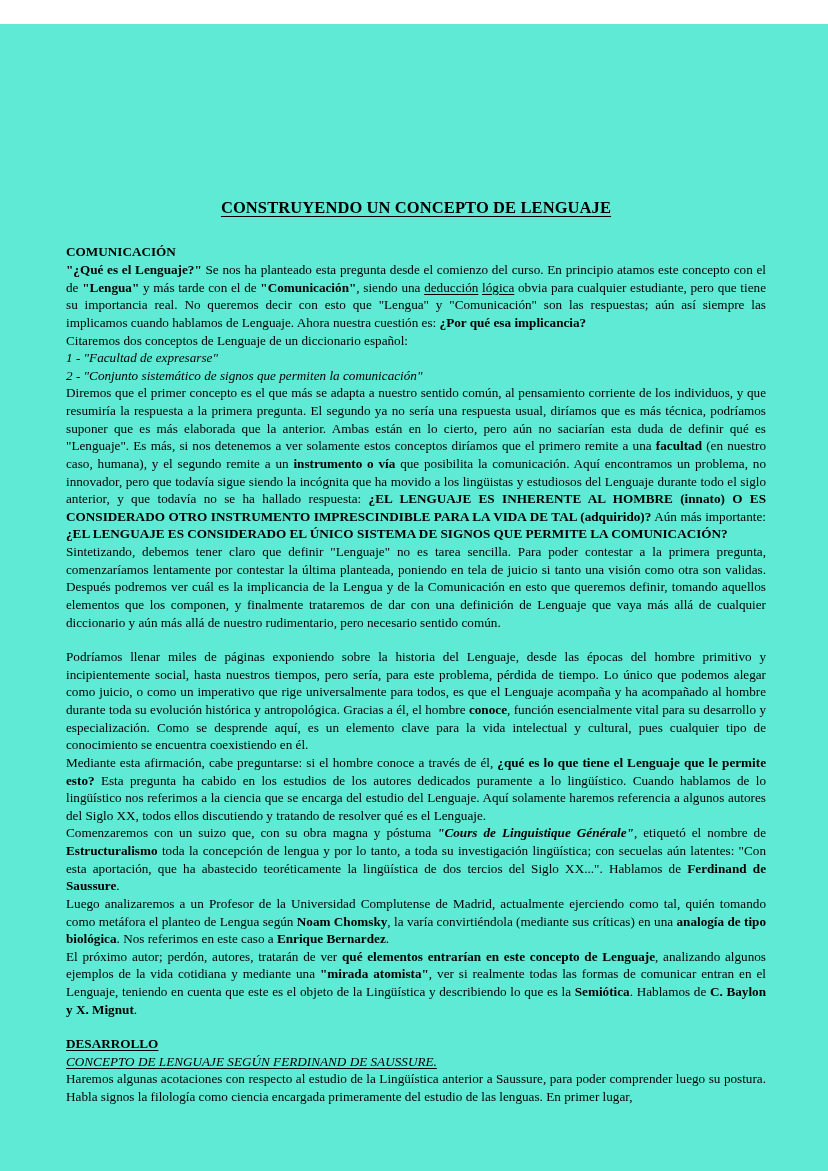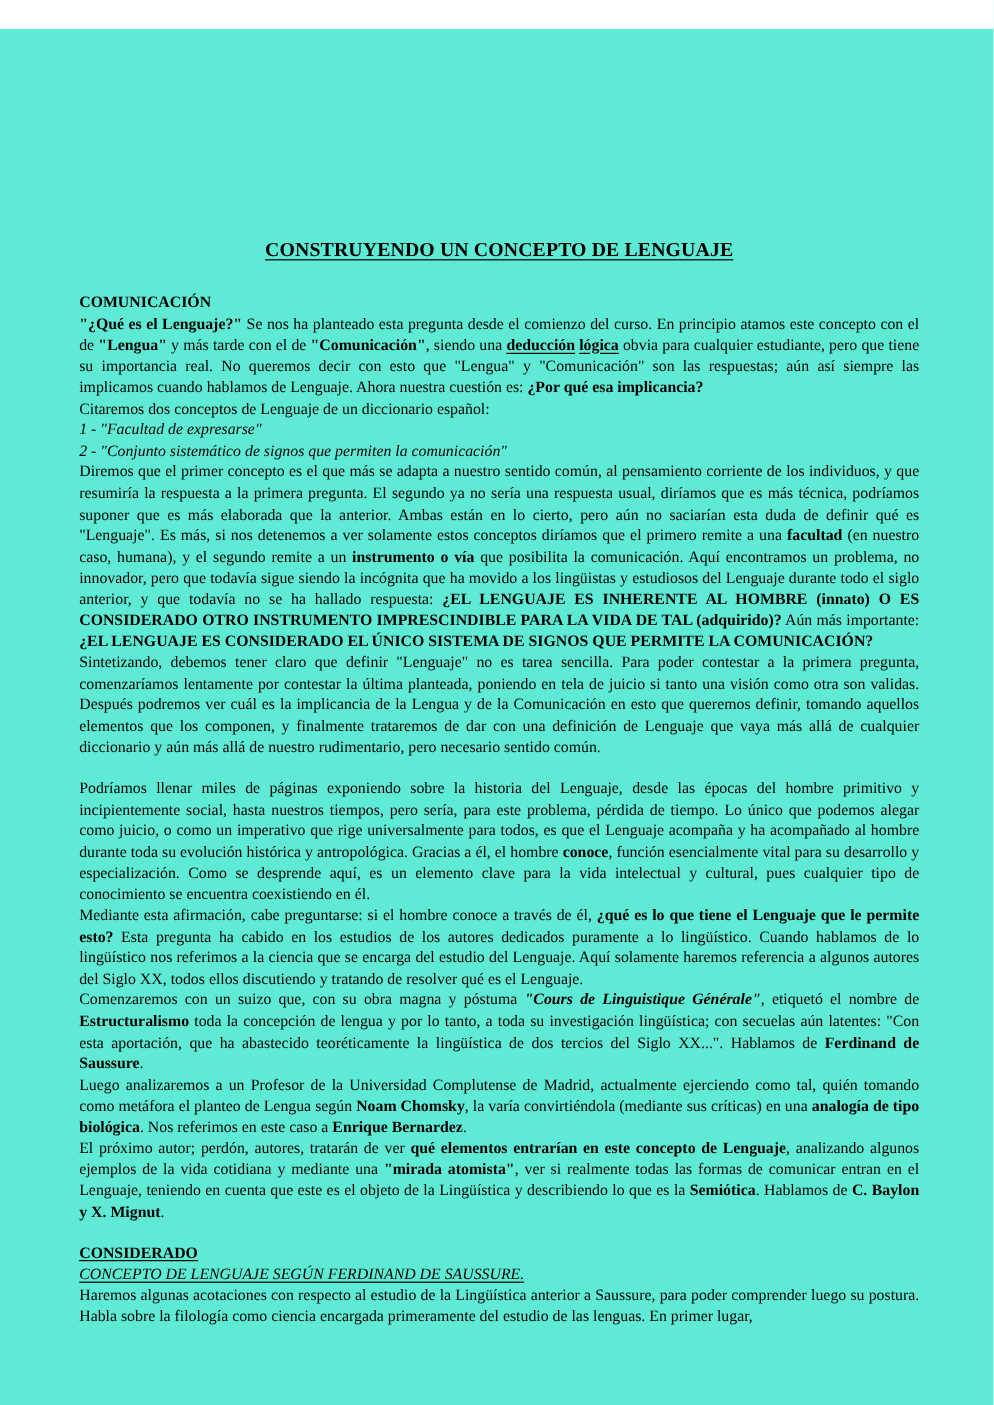--- a/index.html
+++ b/index.html
@@ -79,21 +79,21 @@
     text-align: justify;
     text-justify: inter-word;
     hyphens: none;
   }
   p.para.nojust { text-align: left; }
   .intro-top { margin-top: 26px; }
   .gap-block { height: 17px; }
 
   b, strong { font-weight: bold; }
   .bi { font-weight: bold; font-style: italic; }
-  .u { text-decoration: underline; text-underline-offset: 1.5px; font-weight: bold; }
+  .u { text-decoration: underline; text-underline-offset: 1.5px; }
   .def-line {
     font-size: 13.2px;
     line-height: 1.335;
     font-style: italic;
     margin: 0;
     text-align: left;
   }
 </style>
 </head>
 <body>
@@ -131,19 +131,19 @@
       <p class="para"><span>Comenzaremos con un suizo que, con su obra magna y póstuma </span><span class="bi">"Cours de Linguistique Générale"</span><span>, etiquetó el nombre de </span><b>Estructuralismo</b><span> toda la concepción de lengua y por lo tanto, a toda su investigación lingüística; con secuelas aún latentes: "Con esta aportación, que ha abastecido teoréticamente la lingüística de dos tercios del Siglo XX...". Hablamos de </span><b>Ferdinand de Saussure</b><span>.</span></p>
 
       <p class="para"><span>Luego analizaremos a un Profesor de la Universidad Complutense de Madrid, actualmente ejerciendo como tal, quién tomando como metáfora el planteo de Lengua según </span><b>Noam Chomsky</b><span>, la varía convirtiéndola (mediante sus críticas) en una </span><b>analogía de tipo biológica</b><span>. Nos referimos en este caso a </span><b>Enrique Bernardez</b><span>.</span></p>
 
       <p class="para"><span>El próximo autor; perdón, autores, tratarán de ver </span><b>qué elementos entrarían en este concepto de Lenguaje</b><span>, analizando algunos ejemplos de la vida cotidiana y mediante una </span><b>"mirada atomista"</b><span>, ver si realmente todas las formas de comunicar entran en el Lenguaje, teniendo en cuenta que este es el objeto de la Lingüística y describiendo lo que es la </span><b>Semiótica</b><span>. Hablamos de </span><b>C. Baylon y X. Mignut</b><span>.</span></p>
     </div>
 
     <div class="gap-block"></div>
 
     <div>
-      <h2 class="section-head underlined">CONSIDERADO</h2>
+      <h2 class="section-head underlined">DESARROLLO</h2>
       <h3 class="subsection-head">CONCEPTO DE LENGUAJE SEGÚN FERDINAND DE SAUSSURE.</h3>
-      <p class="para">Haremos algunas acotaciones con respecto al estudio de la Lingüística anterior a Saussure, para poder comprender luego su postura. Habla sobre la filología como ciencia encargada primeramente del estudio de las lenguas. En primer lugar,</p>
+      <p class="para">Haremos algunas acotaciones con respecto al estudio de la Lingüística anterior a Saussure, para poder comprender luego su postura. Habla signos la filología como ciencia encargada primeramente del estudio de las lenguas. En primer lugar,</p>
     </div>
 
   </div>
 </div>
 
 </body></html>

